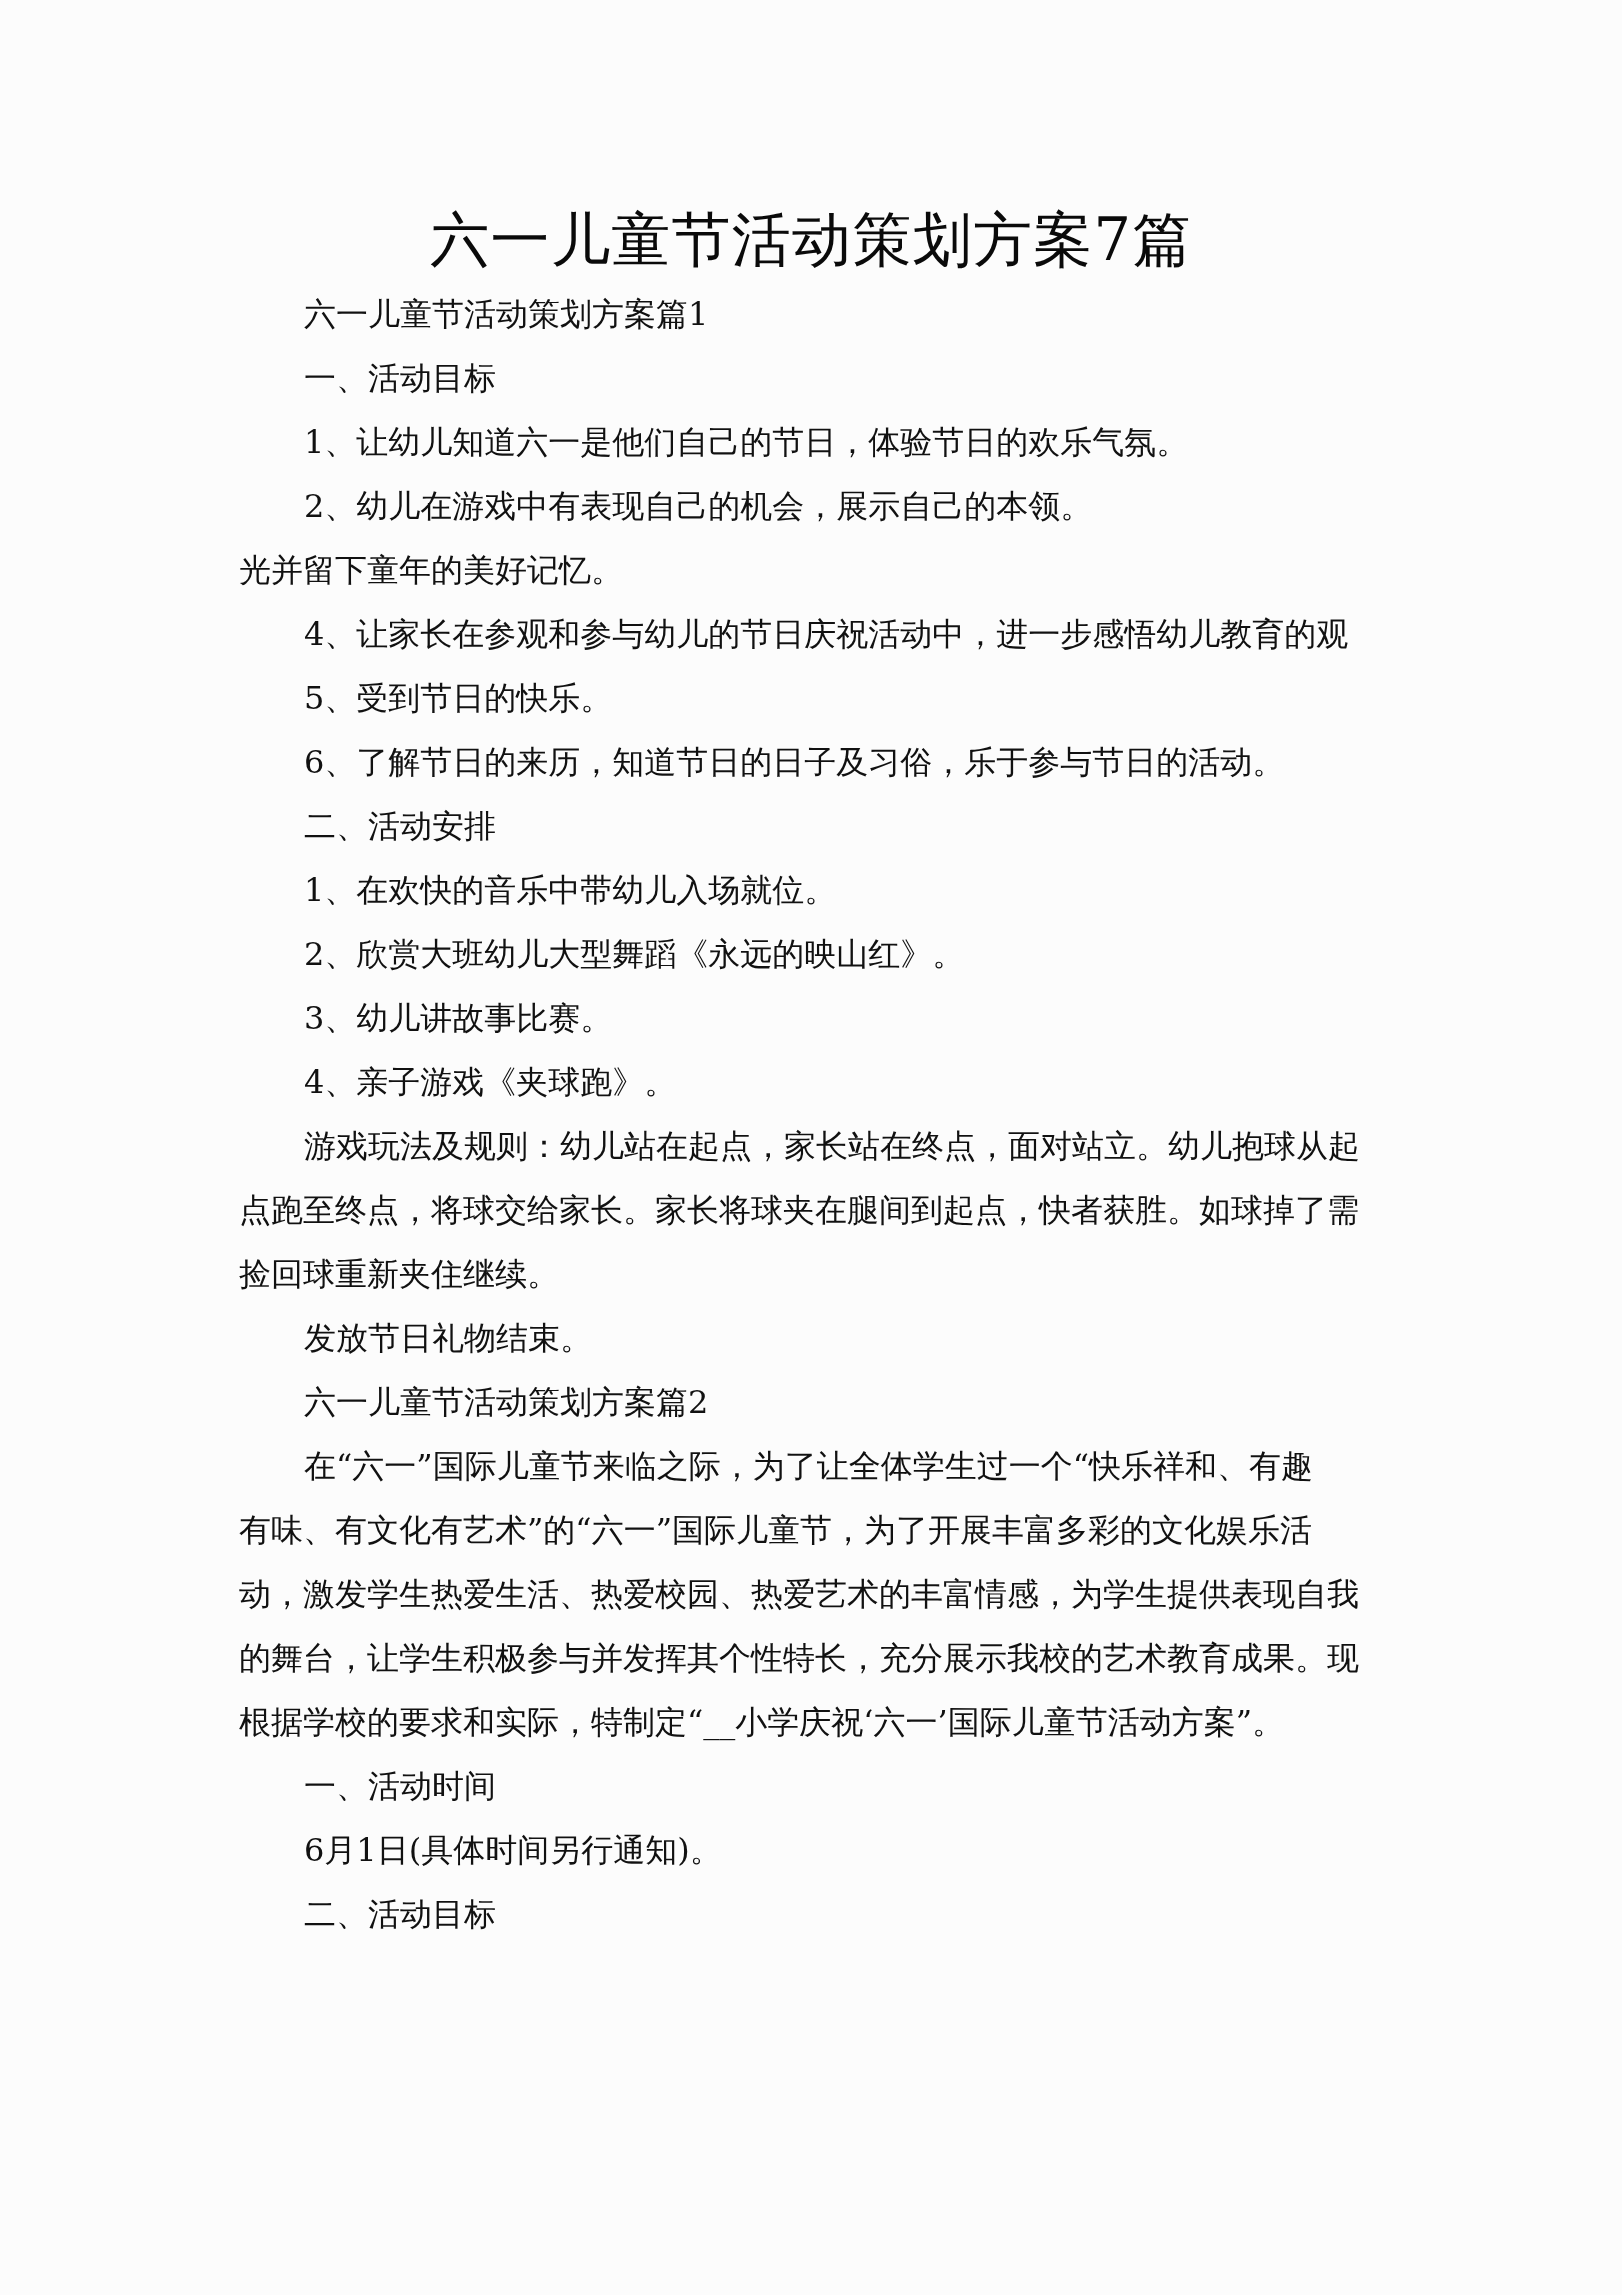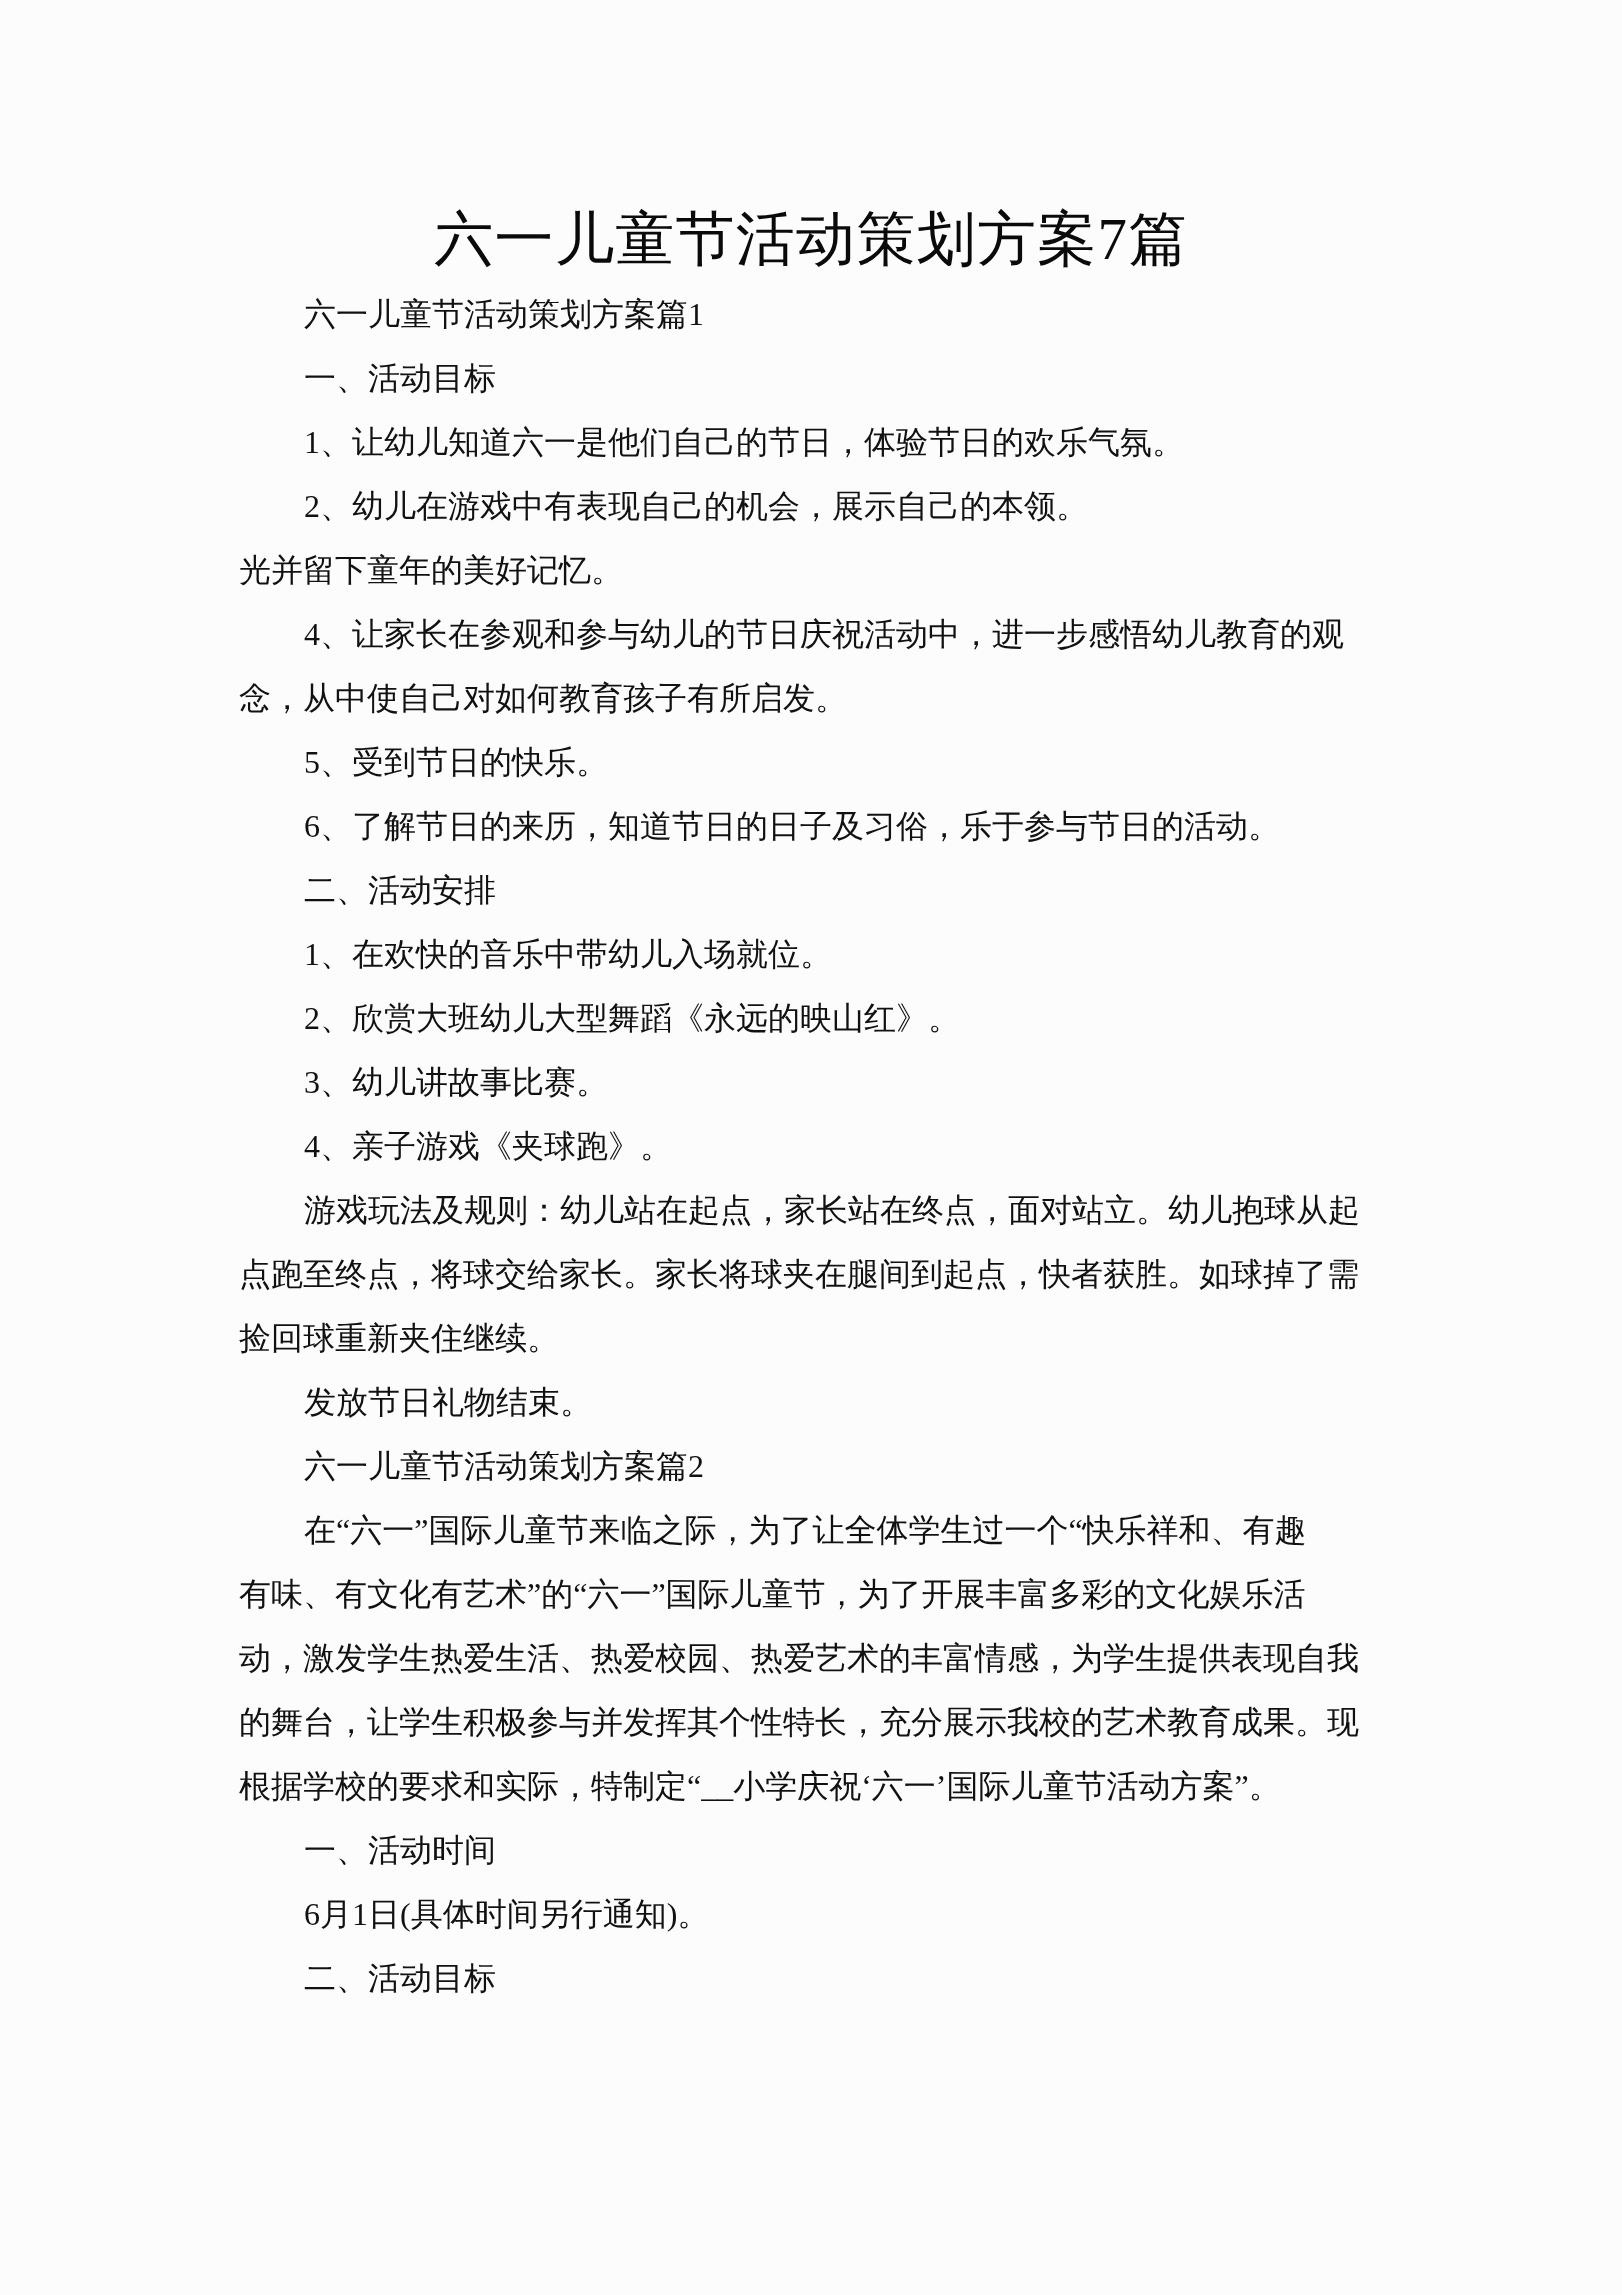--- a/index.html
+++ b/index.html
@@ -15,21 +15,20 @@
     font-family: "DejaVu Serif", "Liberation Serif", serif;
     color: #111111;
   }
   .page {
     position: absolute;
     left: 0;
     top: 0;
     width: 1623px;
     height: 2295px;
     background: #fcfcfc;
-    font-family: Liberation Serif, serif;
   }
   .title {
     position: absolute;
     left: 0;
     width: 1623px;
     top: 200px;
     height: 79px;
     line-height: 79px;
     text-align: center;
     font-size: 59px;
@@ -62,21 +61,20 @@
   <div class="title">六一儿童节活动策划方案7篇</div>
 
   <div class="body">
 
     <span class="line indent">六一儿童节活动策划方案篇1</span>
     <span class="line indent">一、活动目标</span>
     <span class="line indent">1、让幼儿知道六一是他们自己的节日，体验节日的欢乐气氛。</span>
     <span class="line indent">2、幼儿在游戏中有表现自己的机会，展示自己的本领。</span>
     <span class="line">光并留下童年的美好记忆。</span>
     <span class="line indent">4、让家长在参观和参与幼儿的节日庆祝活动中，进一步感悟幼儿教育的观</span>
-    <span class="line">念，从中使自己对如何教育孩子有所启发。</span>
     <span class="line indent">5、受到节日的快乐。</span>
     <span class="line indent">6、了解节日的来历，知道节日的日子及习俗，乐于参与节日的活动。</span>
     <span class="line indent">二、活动安排</span>
     <span class="line indent">1、在欢快的音乐中带幼儿入场就位。</span>
     <span class="line indent">2、欣赏大班幼儿大型舞蹈《永远的映山红》。</span>
     <span class="line indent">3、幼儿讲故事比赛。</span>
     <span class="line indent">4、亲子游戏《夹球跑》。</span>
     <span class="line indent">游戏玩法及规则：幼儿站在起点，家长站在终点，面对站立。幼儿抱球从起</span>
     <span class="line">点跑至终点，将球交给家长。家长将球夹在腿间到起点，快者获胜。如球掉了需</span>
     <span class="line">捡回球重新夹住继续。</span>

